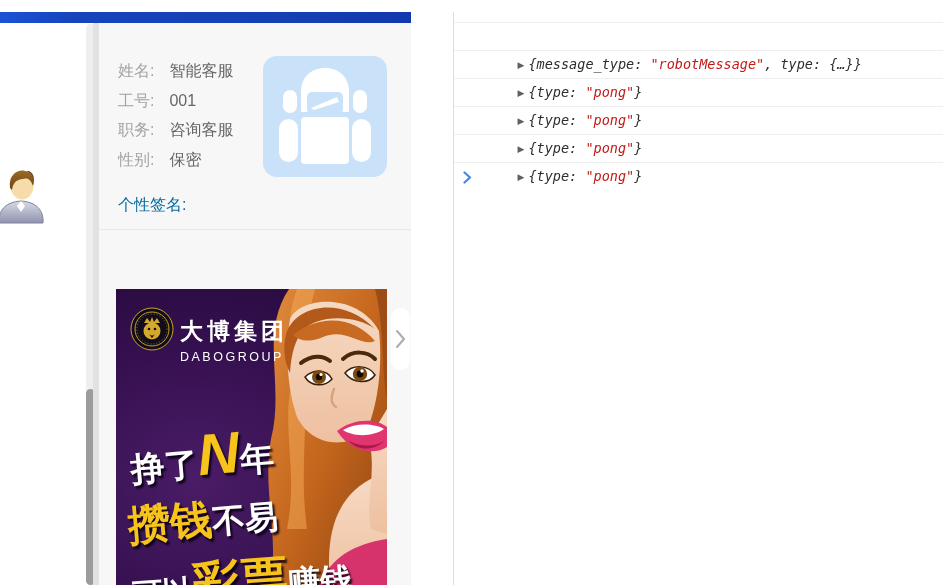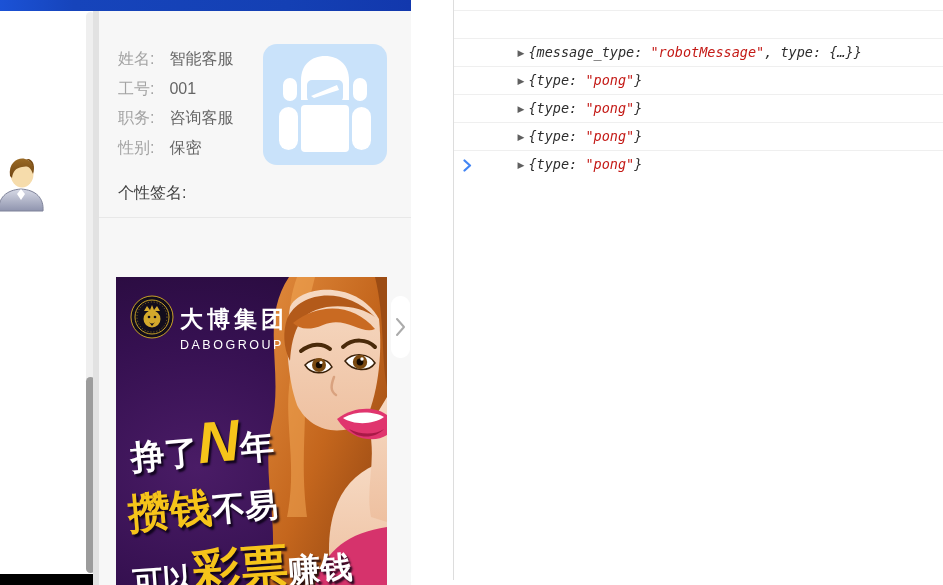--- a/index.html
+++ b/index.html
@@ -1,34 +1,34 @@
 <!DOCTYPE html>
 <html><head>
 <meta charset="utf-8">
 <style>
   html,body{margin:0;padding:0;}
   body{width:943px;height:585px;overflow:hidden;background:#fff;
        font-family:"Liberation Sans",sans-serif;position:relative;}
-  #app{position:absolute;inset:0;width:943px;height:427px;}
+  #app{position:absolute;inset:0;width:943px;height:427px;margin-top:12px;}
 
   
   .topbar{position:absolute;left:0;top:0;width:411px;height:11px;
           background:linear-gradient(90deg,#1b52d6 0%,#1644bb 18%,#1440b4 70%,#1238ad 100%);}
   .left-col{position:absolute;left:0;top:11px;width:93px;height:563px;background:#fff;}
   .black-strip{position:absolute;left:0;top:574px;width:100px;height:11px;background:#000;}
   .avatar{position:absolute;left:-3px;top:143px;width:48px;height:58px;}
   .scroll-track{position:absolute;left:86px;top:12px;width:9px;height:561px;background:#efefef;border-radius:5px;}
   .scroll-thumb{position:absolute;left:86px;top:377px;width:9px;height:196px;background:#9c9c9c;border-radius:5px;}
 
   .panel{position:absolute;left:93px;top:11px;width:318px;height:574px;background:#f7f7f7;
          border-left:6px solid #e2e2e2;box-sizing:border-box;overflow:hidden;}
   .profile{position:absolute;left:19px;top:33px;font-size:16px;line-height:29.5px;}
   .p-label{display:inline-block;width:47px;color:#a3a3a3;}
   .p-value{color:#666;}
-  .signature{position:absolute;left:19px;top:172px;font-size:16px;color:#404040;}
+  .signature{position:absolute;left:19px;top:172px;font-size:16px;color:#0369a1;}
   .robot-box{position:absolute;left:164px;top:33px;width:124px;height:121px;border-radius:14px;background:#c9e2fa;}
   .divider{position:absolute;left:0;top:206px;width:318px;height:1px;background:#e8e8e8;}
 
   
   .ad{position:absolute;left:17px;top:266px;width:271px;height:308px;overflow:hidden;cursor:pointer;
       background:radial-gradient(130% 95% at 30% 62%,#4a1c66 0%,#351050 45%,#1f0830 100%);}
   .woman{position:absolute;right:0;top:0;width:150px;height:308px;}
   .ad-logo{position:absolute;left:14px;top:18px;width:44px;height:44px;}
   .brand{position:absolute;left:64px;top:27px;width:120px;text-align:left;color:#fff;}
   .brand-cn{font-size:23px;font-weight:bold;letter-spacing:4px;white-space:nowrap;}

